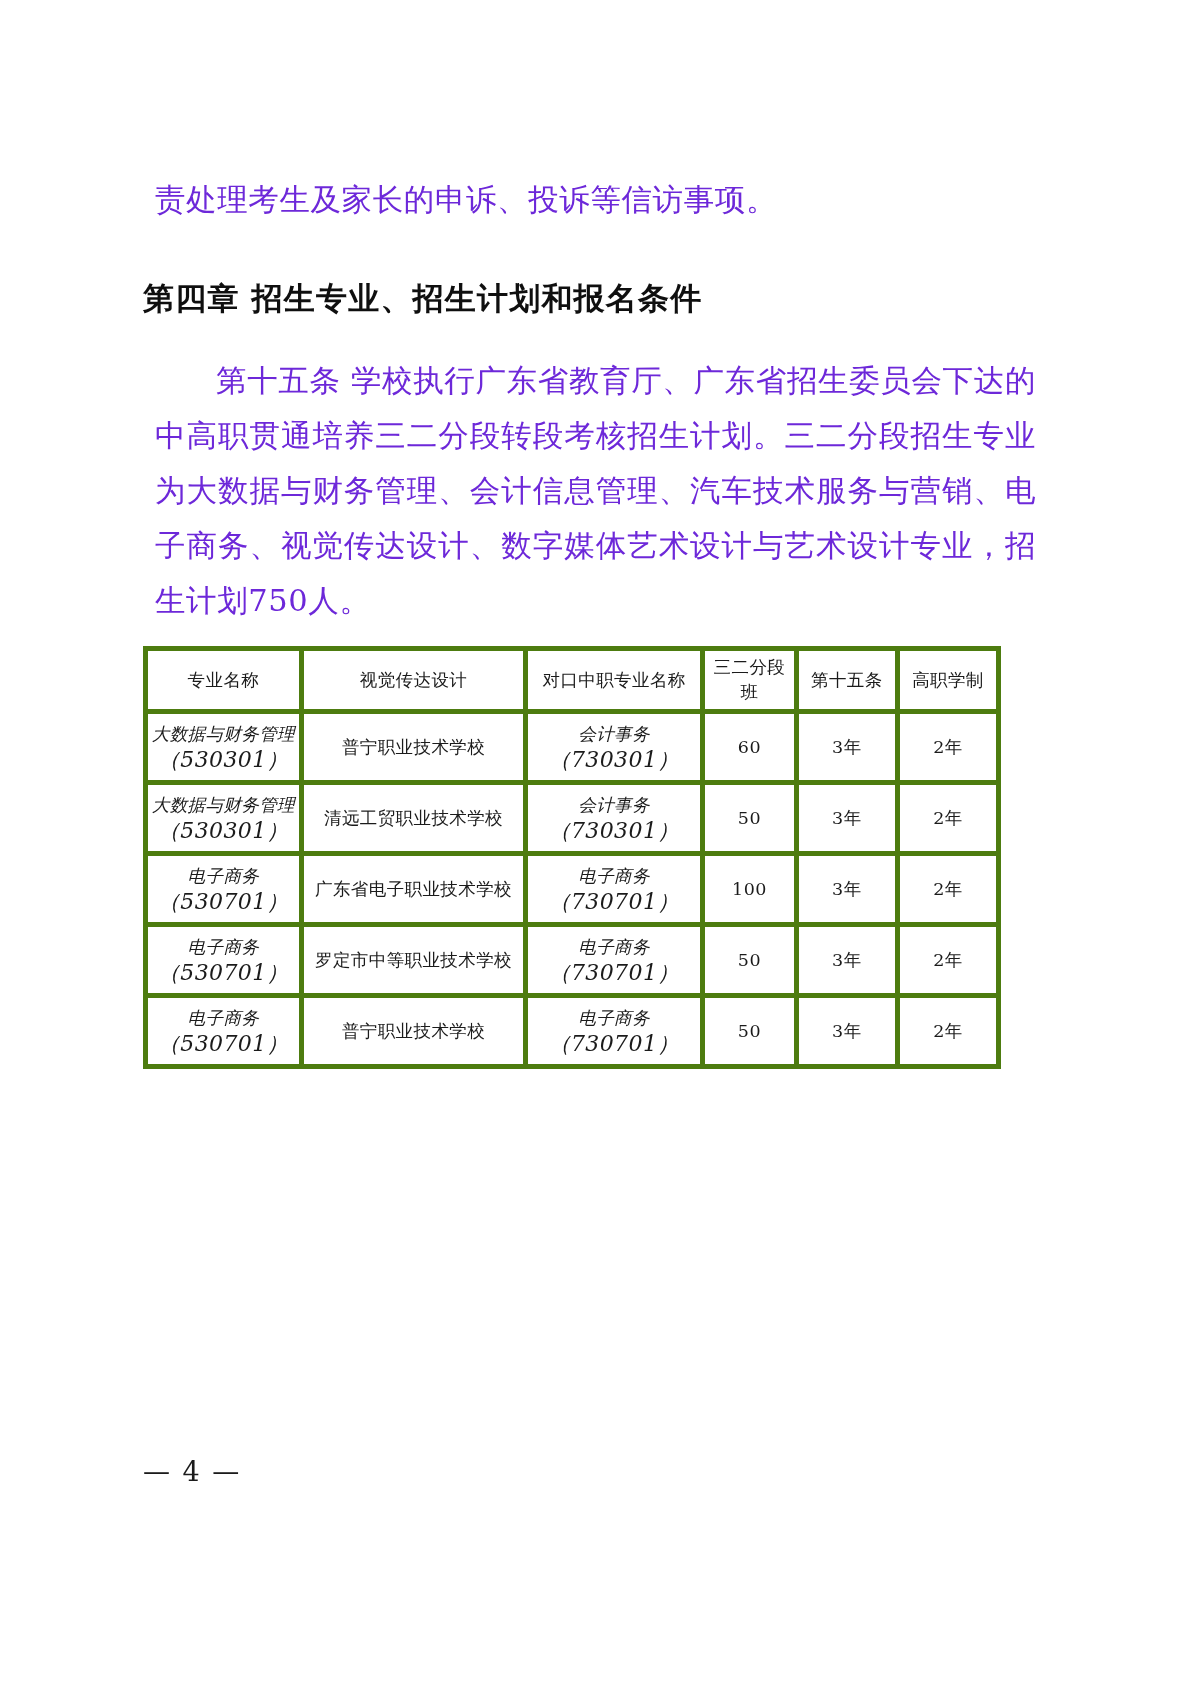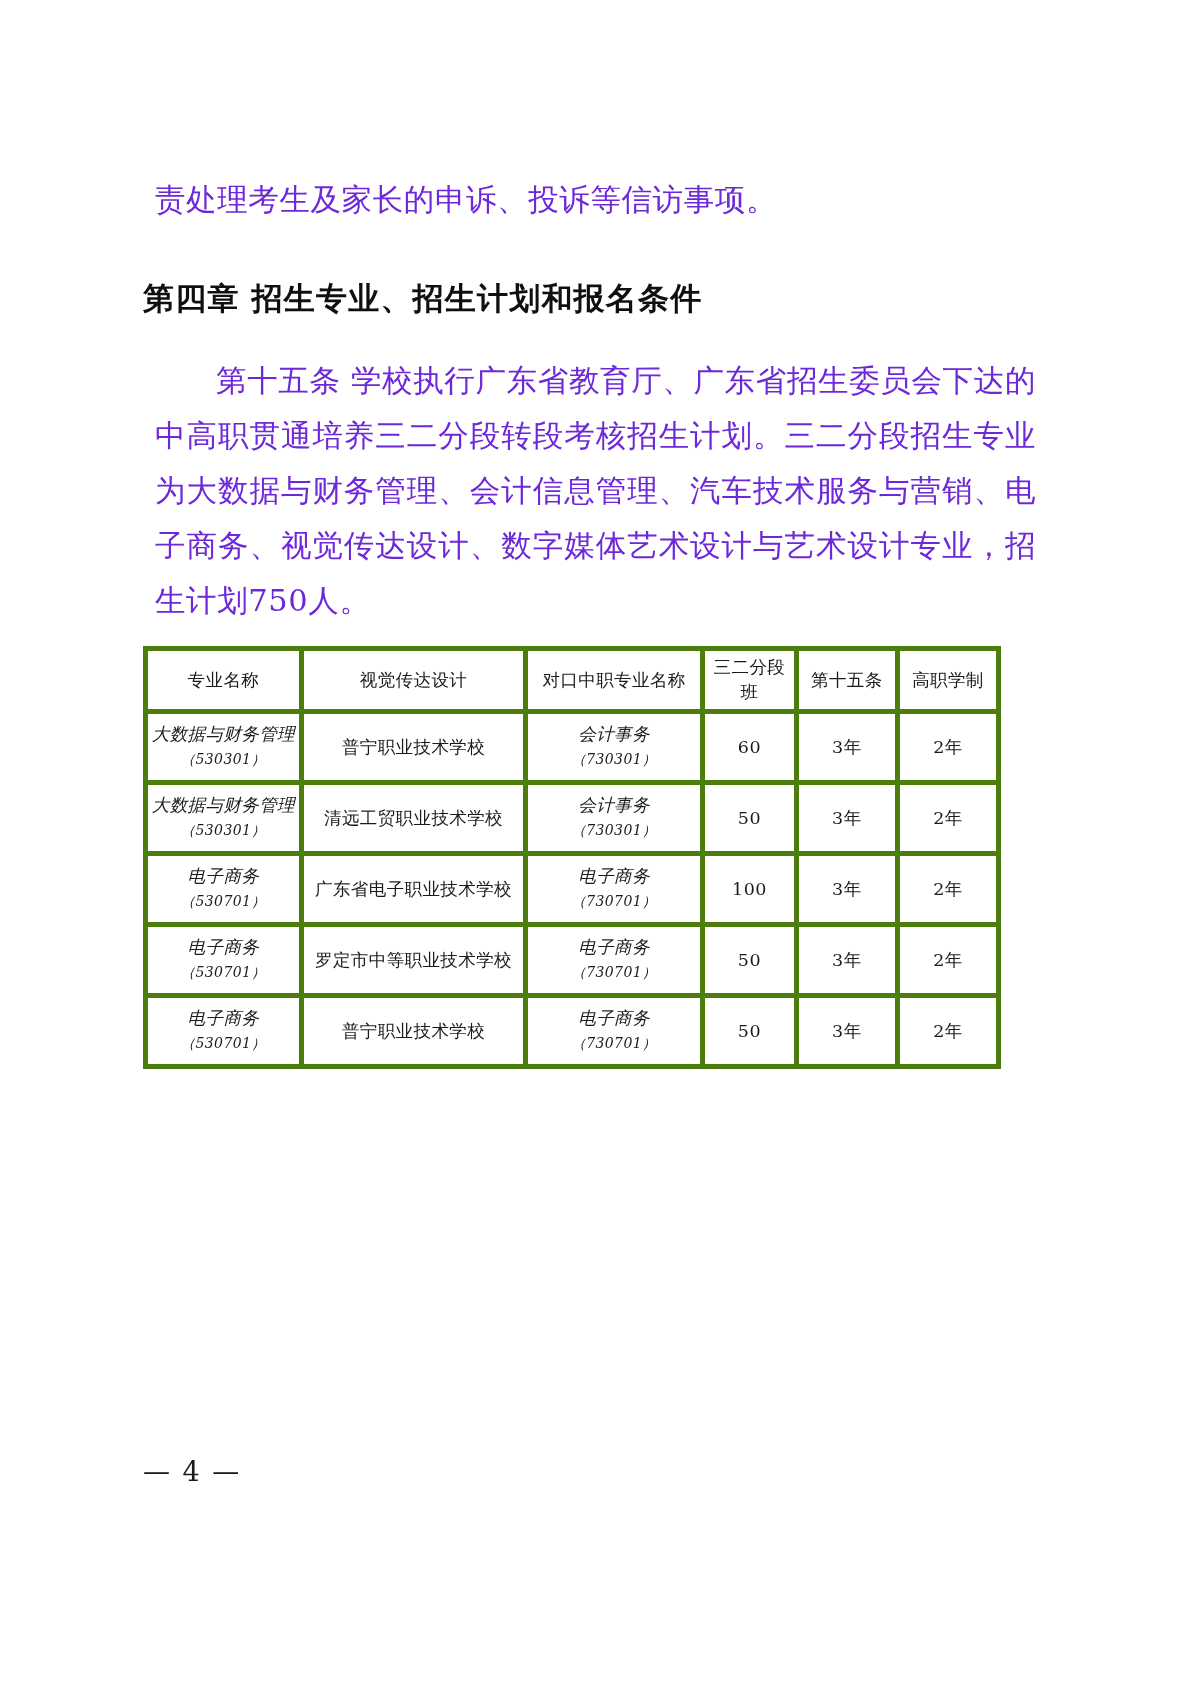--- a/index.html
+++ b/index.html
@@ -78,21 +78,21 @@
     height: 46px;
   }
   table.plan-table tbody td {
     height: 58px;
   }
   .cell-two-line span {
     display: block;
     font-style: italic;
   }
   .code-line {
-    font-size: 14px;
+    font-size: 22px;
   }
   
   col.c1 { width: 148px; }
   col.c2 { width: 213px; }
   col.c3 { width: 168px; }
   col.c4 { width: 89px; }
   col.c5 { width: 96px; }
   col.c6 { width: 96px; }
   
   .footer {

